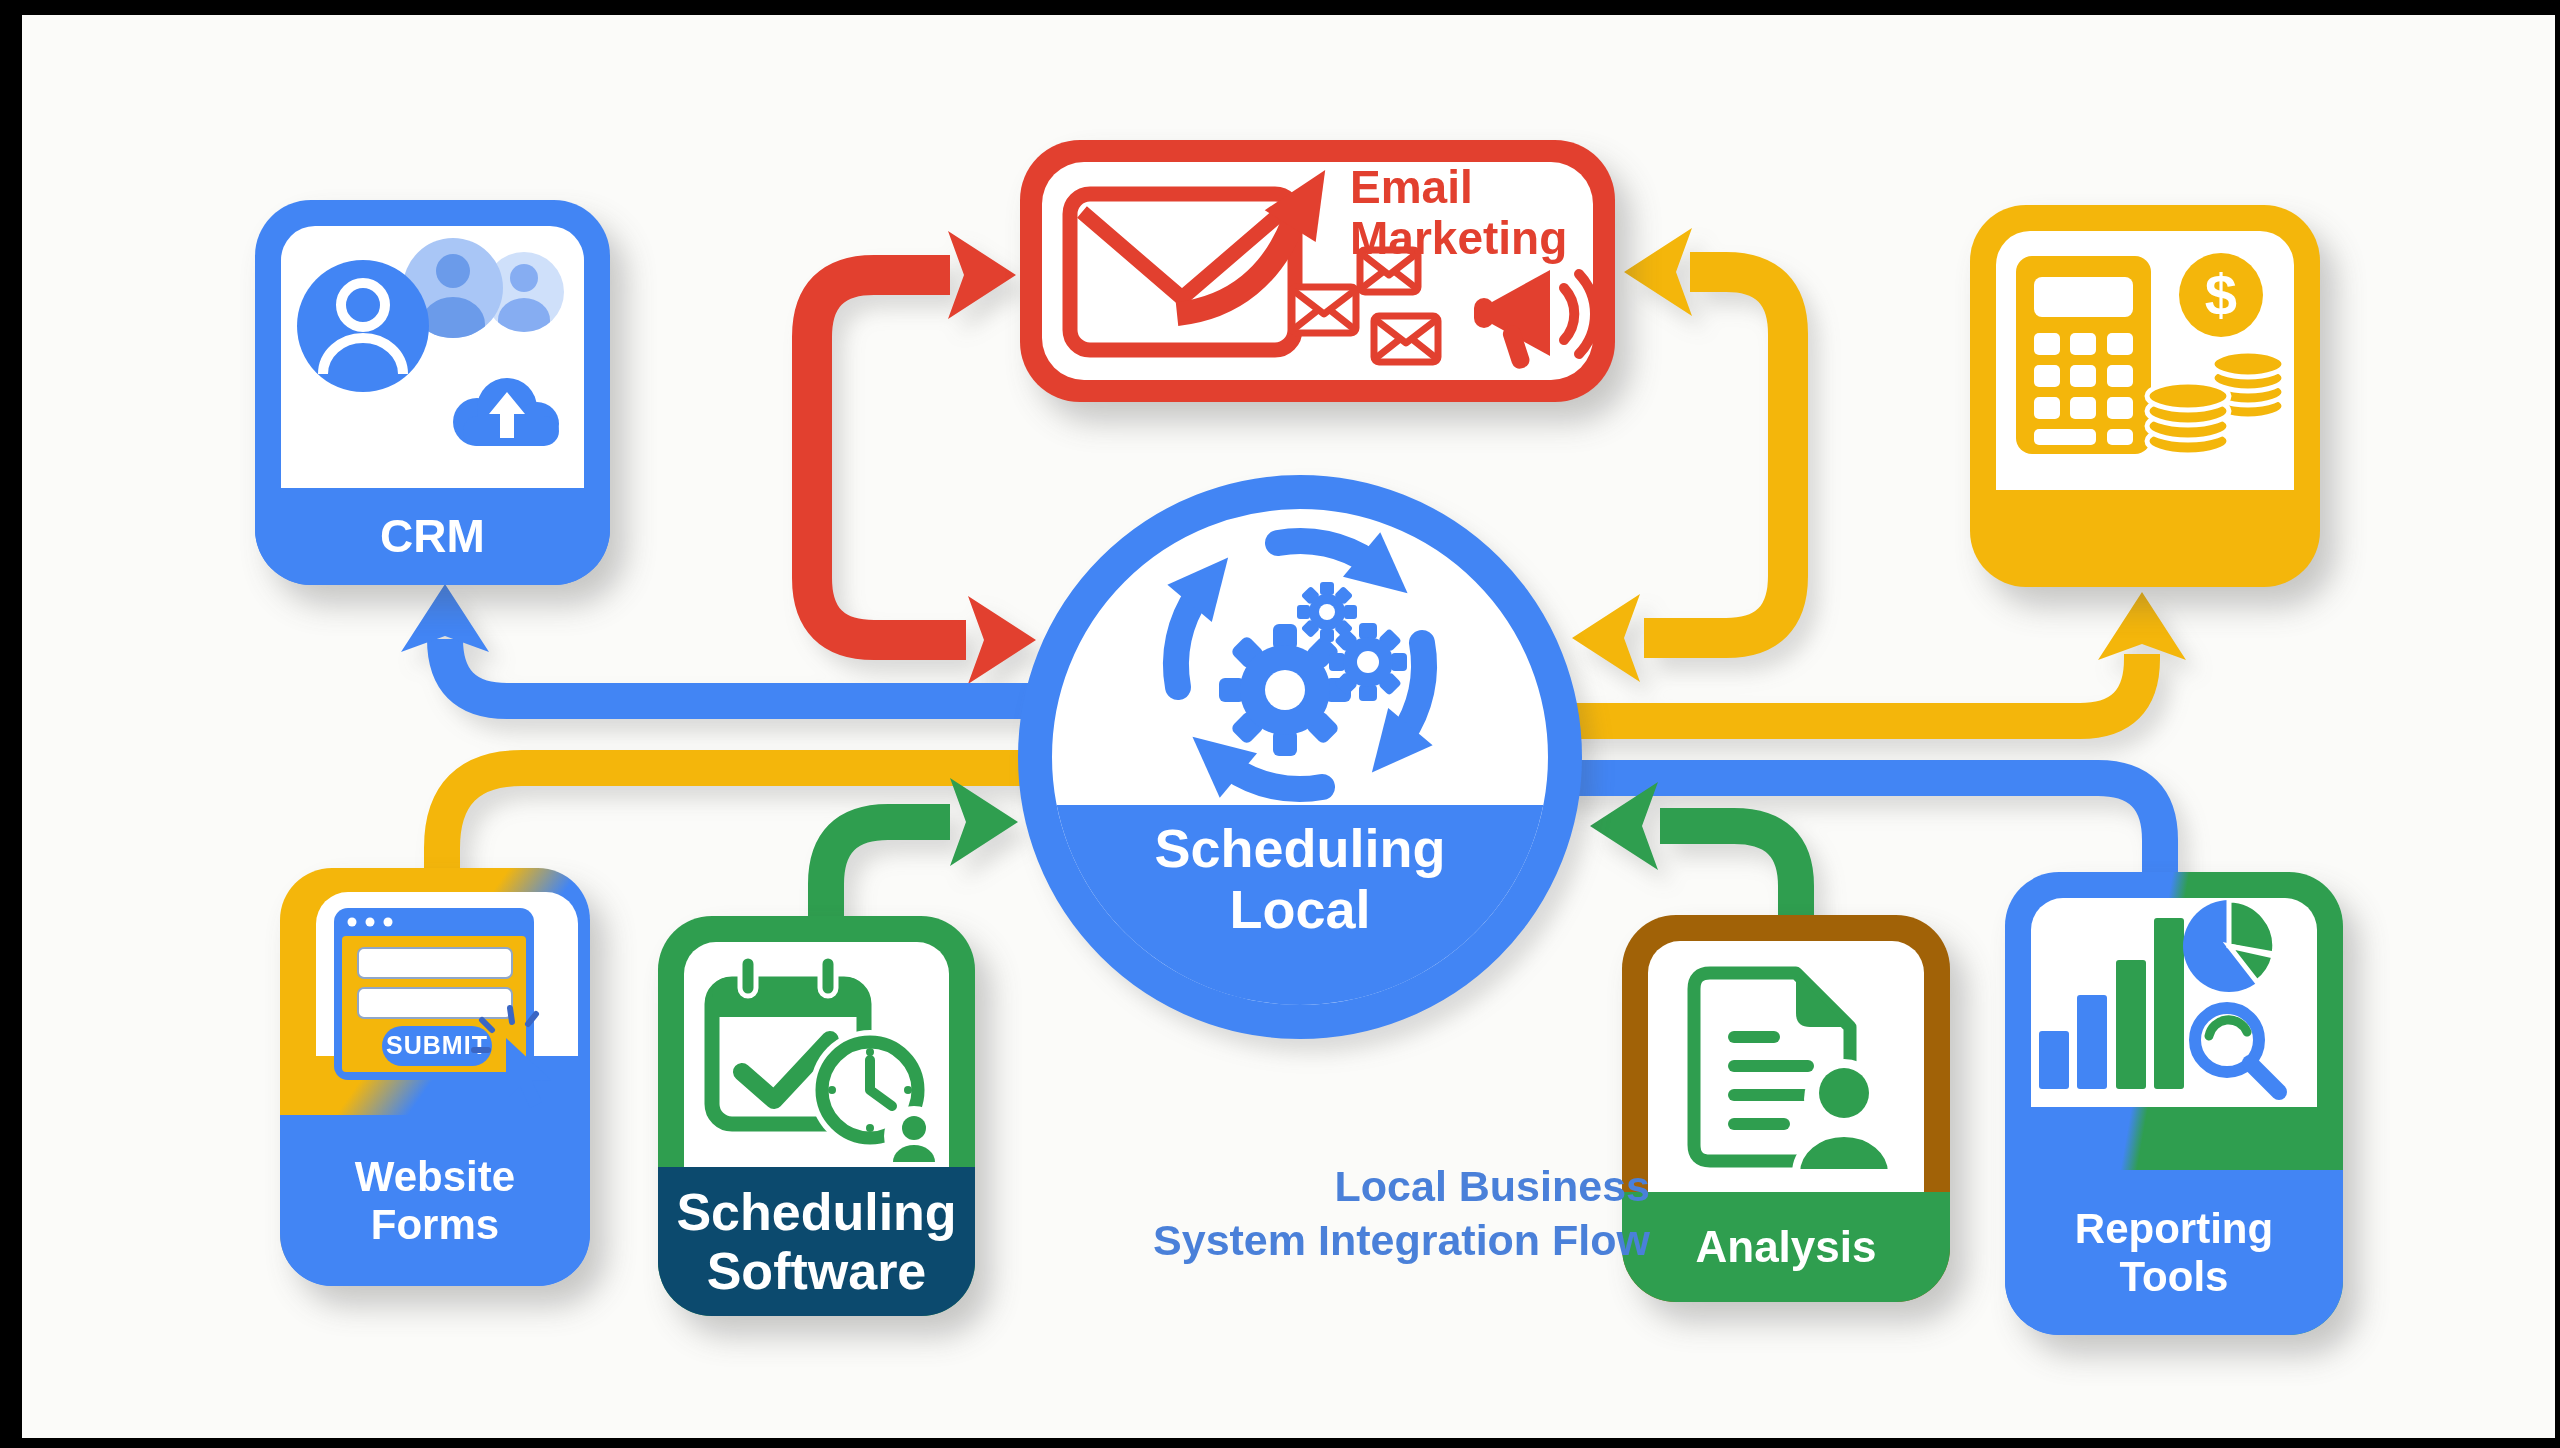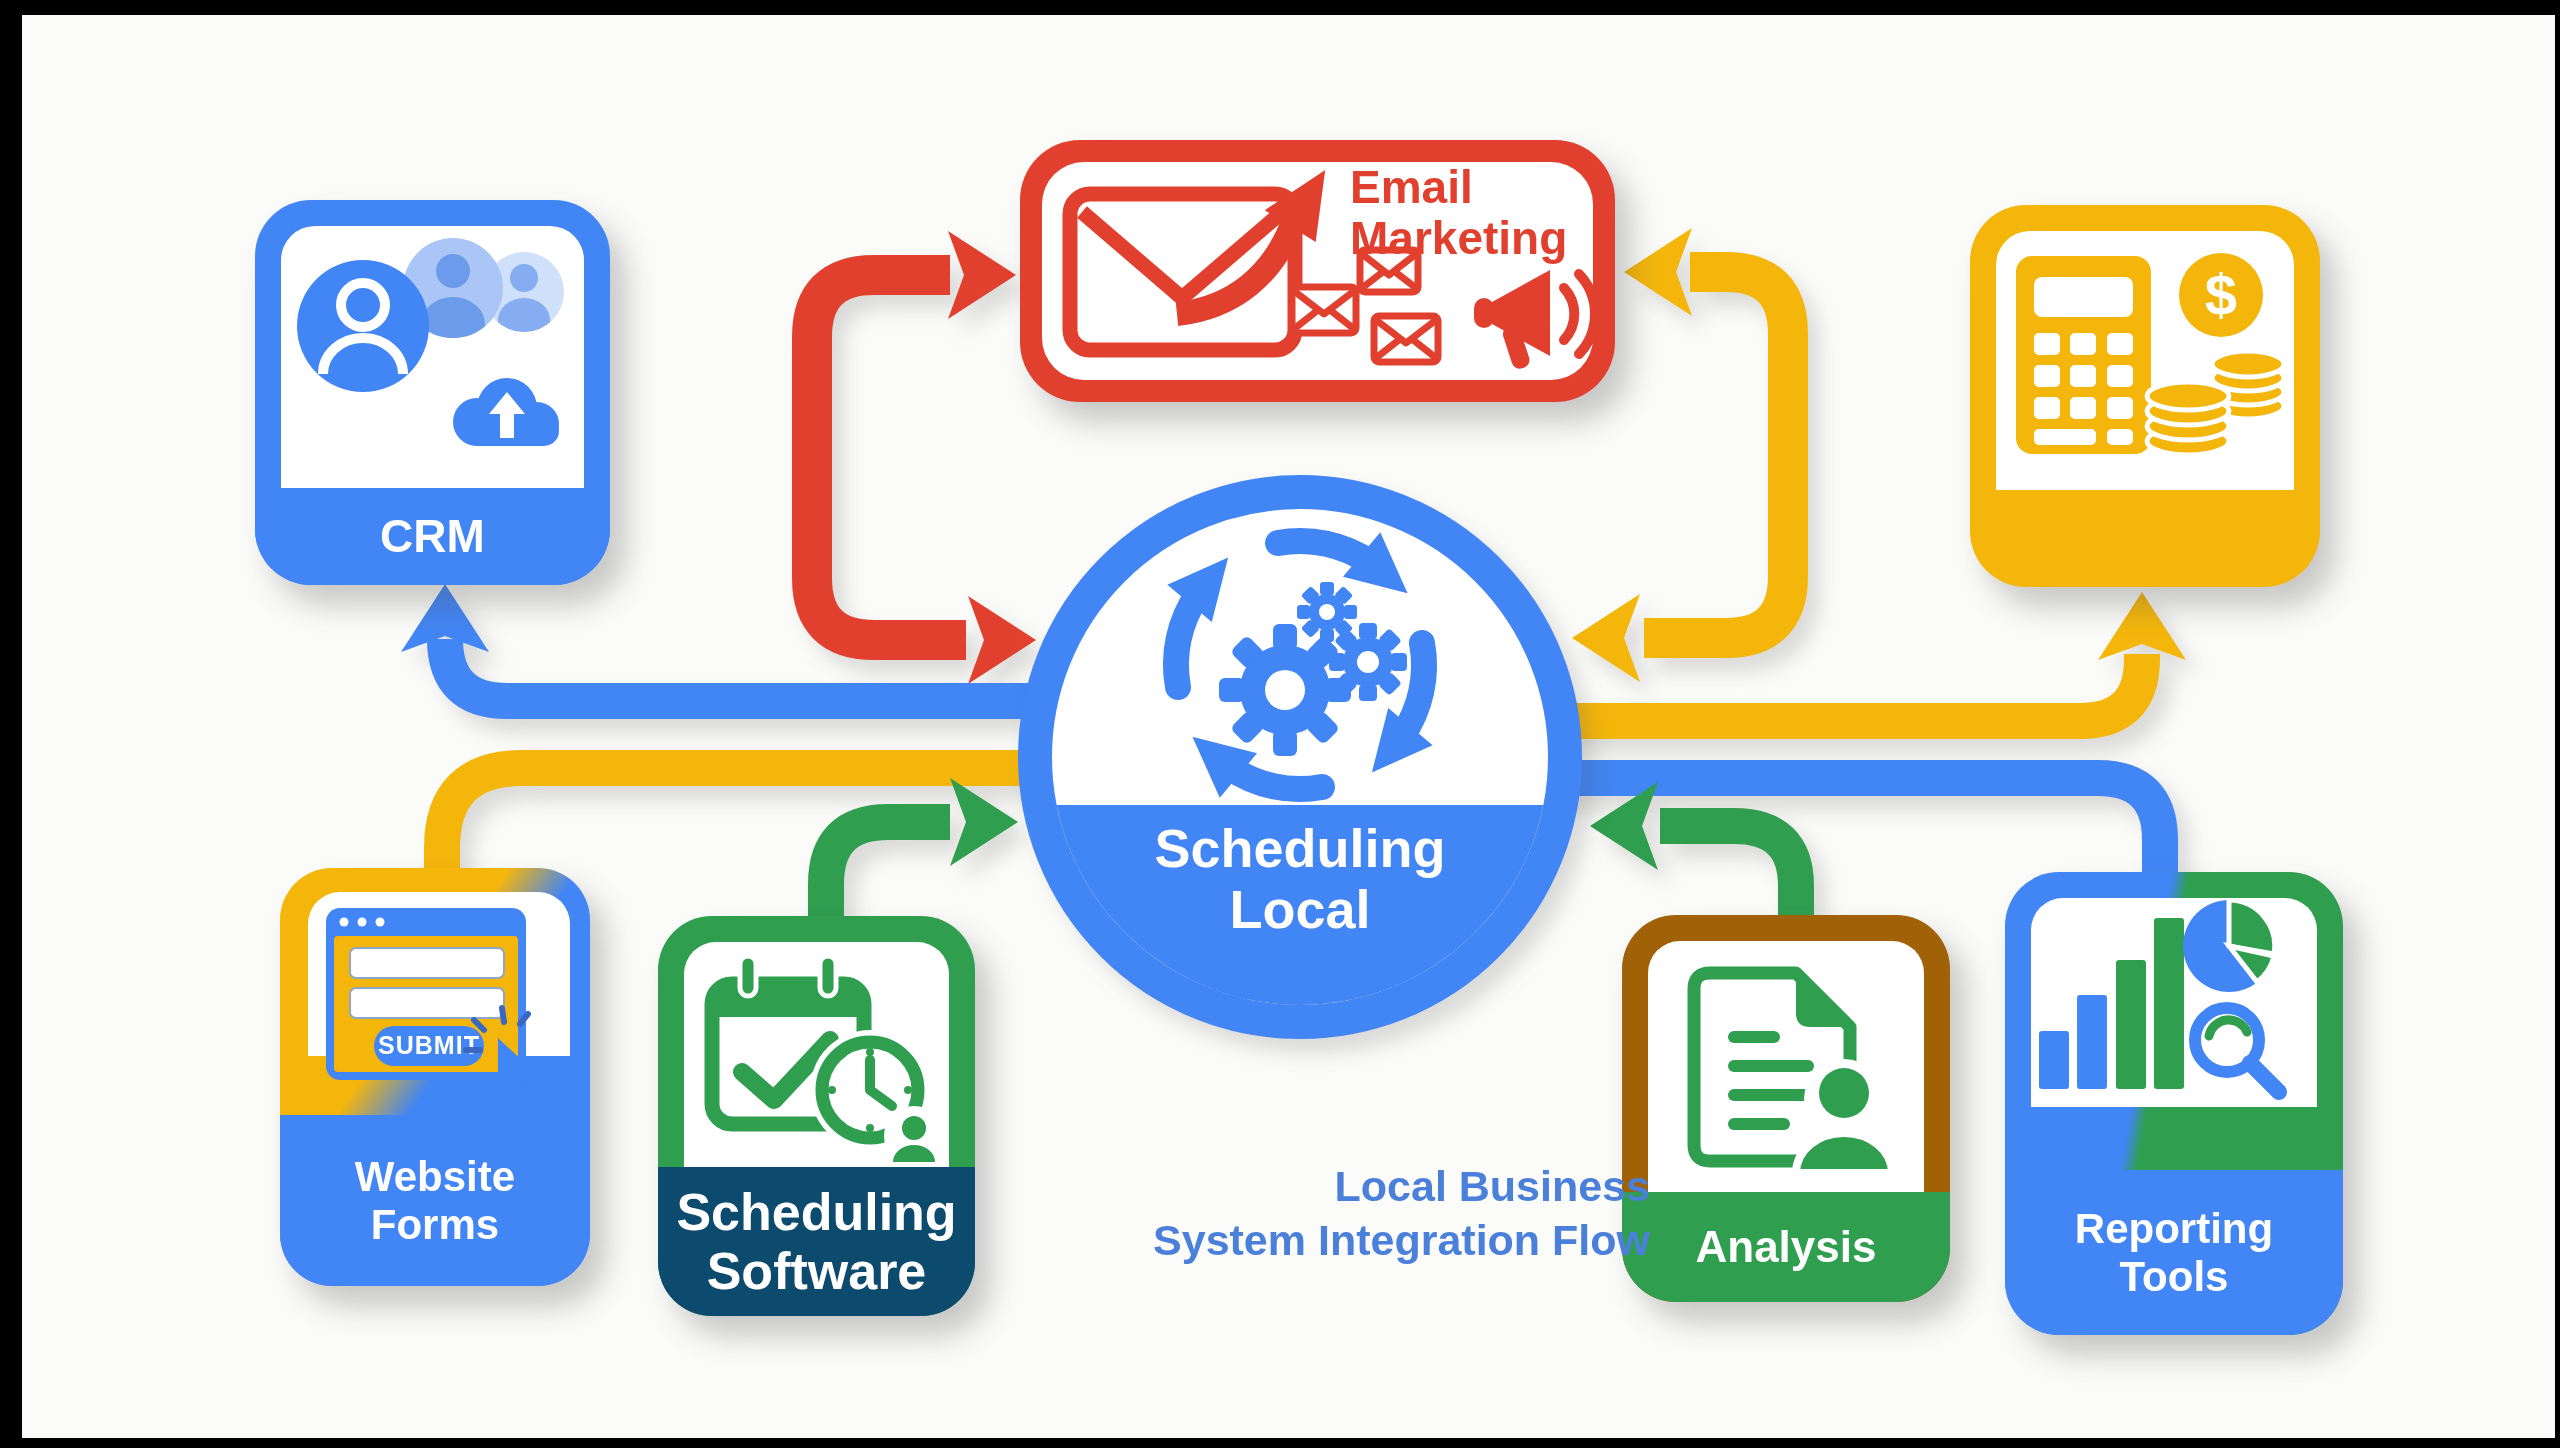--- a/index.html
+++ b/index.html
@@ -30,21 +30,21 @@
   #node-email .panel{left:22px;top:22px;width:551px;height:218px;border-radius:42px;}
   #email-label{position:absolute;left:308px;top:0px;width:260px;color:#E2402F;
                font-weight:bold;font-size:46px;line-height:1.1;}
 
   #node-accounting{left:1970px;top:205px;width:350px;height:382px;border-radius:56px;background:#F4B60B;}
   #node-accounting .panel{left:26px;top:26px;width:298px;height:259px;border-radius:34px 34px 0 0;}
   #node-accounting .band{height:97px;font-size:44px;background:#F4B60B;}
 
   #node-forms{left:280px;top:868px;width:310px;height:418px;border-radius:52px;
               background:linear-gradient(125deg,#F4B60B 0 38%,#4285F4 50% 100%);}
-  #node-forms .panel{left:28px;top:24px;width:262px;height:164px;border-radius:32px 32px 0 0;}
+  #node-forms .panel{left:36px;top:24px;width:262px;height:164px;border-radius:32px 32px 0 0;}
   #node-forms .band{height:171px;font-size:42px;background:#4285F4;margin-top:32px;}
 
   #node-scheduling{left:658px;top:916px;width:317px;height:400px;border-radius:54px;background:#2F9E4F;}
   #node-scheduling .panel{left:26px;top:26px;width:265px;height:225px;border-radius:32px 32px 0 0;}
   #node-scheduling .band{height:149px;font-size:52px;background:#0c4a6e;}
 
   #node-analysis{left:1622px;top:915px;width:328px;height:387px;border-radius:54px;background:#a16207;}
   #node-analysis .panel{left:26px;top:26px;width:276px;height:251px;border-radius:32px 32px 0 0;}
   #node-analysis .band{height:110px;font-size:44px;background:#2F9E4F;}
 

